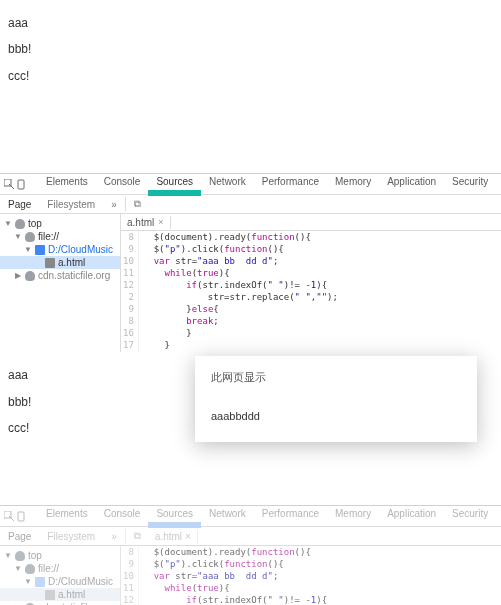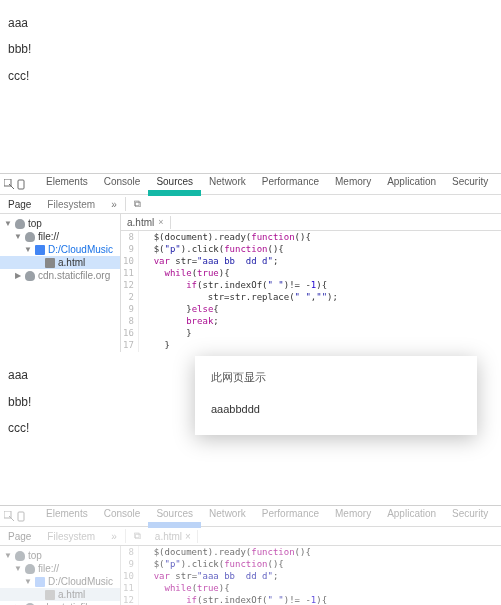--- a/index.html
+++ b/index.html
@@ -34,21 +34,21 @@
 .file-tab .ftab{padding:1px 6px;border-right:1px solid #dcdcdc;display:flex;align-items:center;gap:4px}
 .file-tab .x{color:#999;font-size:9px}
 .code-lines{flex:1;display:flex;font-family:Menlo,Consolas,monospace;font-size:9px;line-height:12px;overflow:hidden}
 .gutter{background:#fff;border-right:1px solid #eee;text-align:right;color:#bbb;padding:0 4px 0 2px}
 .gutter div{height:12px}
 .src{padding:0 4px;white-space:pre;color:#333}
 .src div{height:12px}
 .kw{color:#aa0d91}.str{color:#1a1aa6}.num{color:#1c00cf}
 .modal-wrap{position:relative}
 .modal{position:absolute;right:24px;top:4px;width:250px;background:#fff;box-shadow:0 4px 20px rgba(0,0,0,.25);padding:14px 16px 10px;font-size:11px}
-.modal .mt{color:#555;margin-bottom:18px}
+.modal .mt{color:#555;margin-bottom:25px}
 .modal .mc{color:#333;margin-bottom:10px}
 .modal .mb{display:flex;justify-content:flex-end}
 .modal .btn{background:#1a73e8;color:#fff;padding:5px 14px;border-radius:3px;font-size:11px;cursor:pointer}
 svg{display:block}
 </style>
 </head>
 <body>
 
 <div class="page-output">
   <div>aaa</div>

